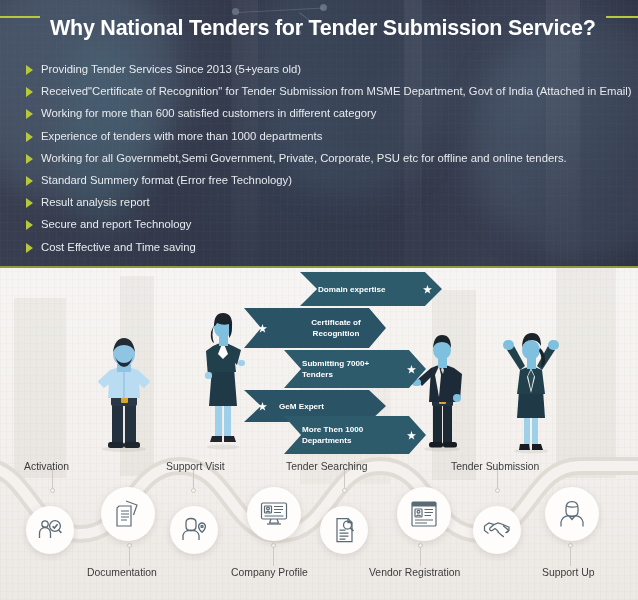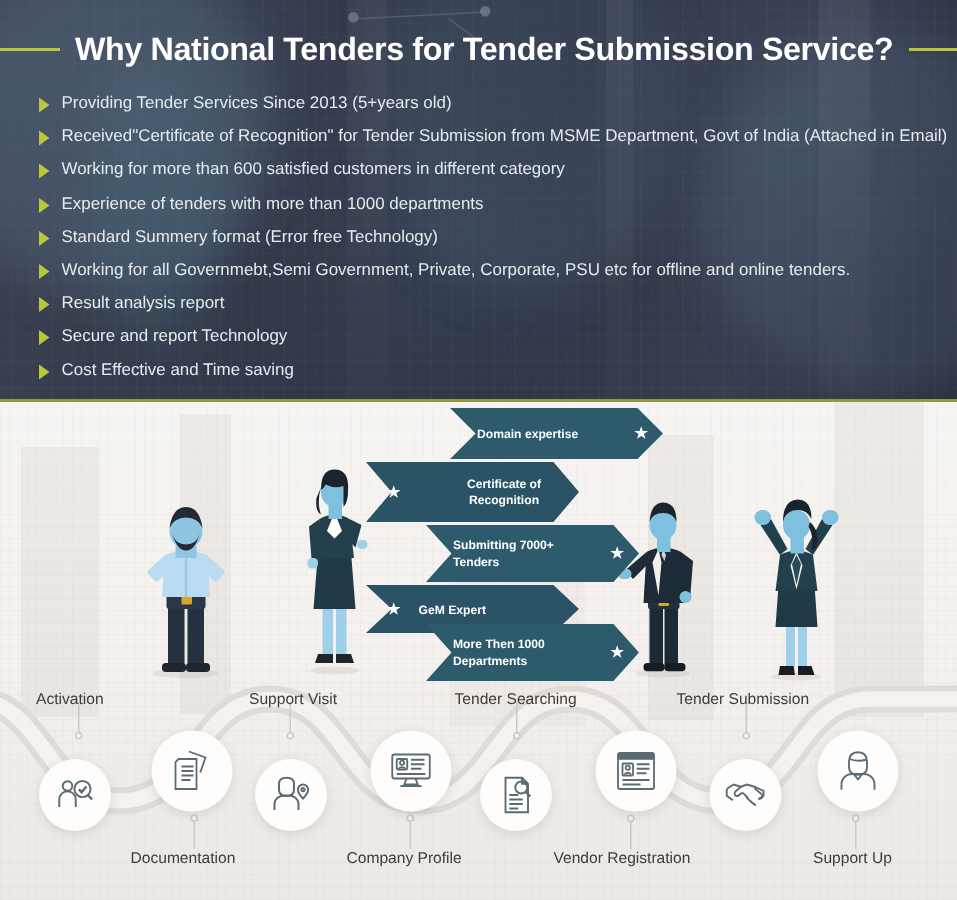--- a/index.html
+++ b/index.html
@@ -52,21 +52,21 @@
     top: 0; bottom: 0;
     background: linear-gradient(180deg, rgba(255,255,255,0.05), rgba(255,255,255,0.01));
   }
 
   
   .title-row {
     position: absolute;
     left: 0; top: 16px;
     width: 638px; height: 34px;
     display: flex;
-    align-items: center;
+    align-items: flex-start;
     gap: 10px;
     padding: 0 4px;
   }
   .rule {
     height: 2px;
     background: #b7c93a;
     flex: 0 0 auto;
   }
   .rule.left  { width: 42px; margin-left: -6px; }
   .rule.right { width: 42px; margin-right: -30px; }
@@ -245,25 +245,25 @@
     <div class="bullet">
       <span class="bullet-arrow"></span>
       <span class="bullet-text">Working for more than 600 satisfied  customers in different category</span>
     </div>
     <div class="bullet">
       <span class="bullet-arrow"></span>
       <span class="bullet-text">Experience of tenders with more than 1000 departments</span>
     </div>
     <div class="bullet">
       <span class="bullet-arrow"></span>
+      <span class="bullet-text">Working for all Governmebt,Semi Government, Private, Corporate, PSU etc for offline and online tenders.</span>
+    </div>
+    <div class="bullet">
+      <span class="bullet-arrow"></span>
       <span class="bullet-text">Standard Summery format (Error free Technology)</span>
-    </div>
-    <div class="bullet">
-      <span class="bullet-arrow"></span>
-      <span class="bullet-text">Working for all Governmebt,Semi Government, Private, Corporate, PSU etc for offline and online tenders.</span>
     </div>
     <div class="bullet">
       <span class="bullet-arrow"></span>
       <span class="bullet-text">Result analysis report</span>
     </div>
     <div class="bullet">
       <span class="bullet-arrow"></span>
       <span class="bullet-text">Secure and report Technology</span>
     </div>
     <div class="bullet">
@@ -496,19 +496,19 @@
   <svg width="30" height="30" viewBox="0 0 30 30" fill="none" stroke="#5a6b74" stroke-width="1.25">
     <path d="M9 9 q0 -6.5 6 -6.5 q6 0 6 6.5 v3.5 q0 5 -6 5 q-6 0 -6 -5 z"></path>
     <path d="M9.5 7 q4.5 2 11 0.5"></path>
     <path d="M4 27.5 v-4.5 a7 7 0 0 1 7 -6 h8 a7 7 0 0 1 7 6 v4.5"></path>
     <path d="M12.5 17.5 l2.5 3 l2.5 -3"></path>
   </svg>
 </div>
 
 <div class="stage-label" style="left:24px;top:461px;">Activation</div>
 <div class="stage-label" style="left:166px;top:461px;">Support Visit</div>
-<div class="stage-label" style="left:303px;top:461px;">Tender Searching</div>
+<div class="stage-label" style="left:286px;top:461px;">Tender Searching</div>
 <div class="stage-label" style="left:451px;top:461px;">Tender Submission</div>
 
 <div class="stage-label" style="left:87px;top:567px;">Documentation</div>
 <div class="stage-label" style="left:231px;top:567px;">Company Profile</div>
 <div class="stage-label" style="left:369px;top:567px;">Vendor Registration</div>
 <div class="stage-label" style="left:542px;top:567px;">Support Up</div>
 
 </body></html>

